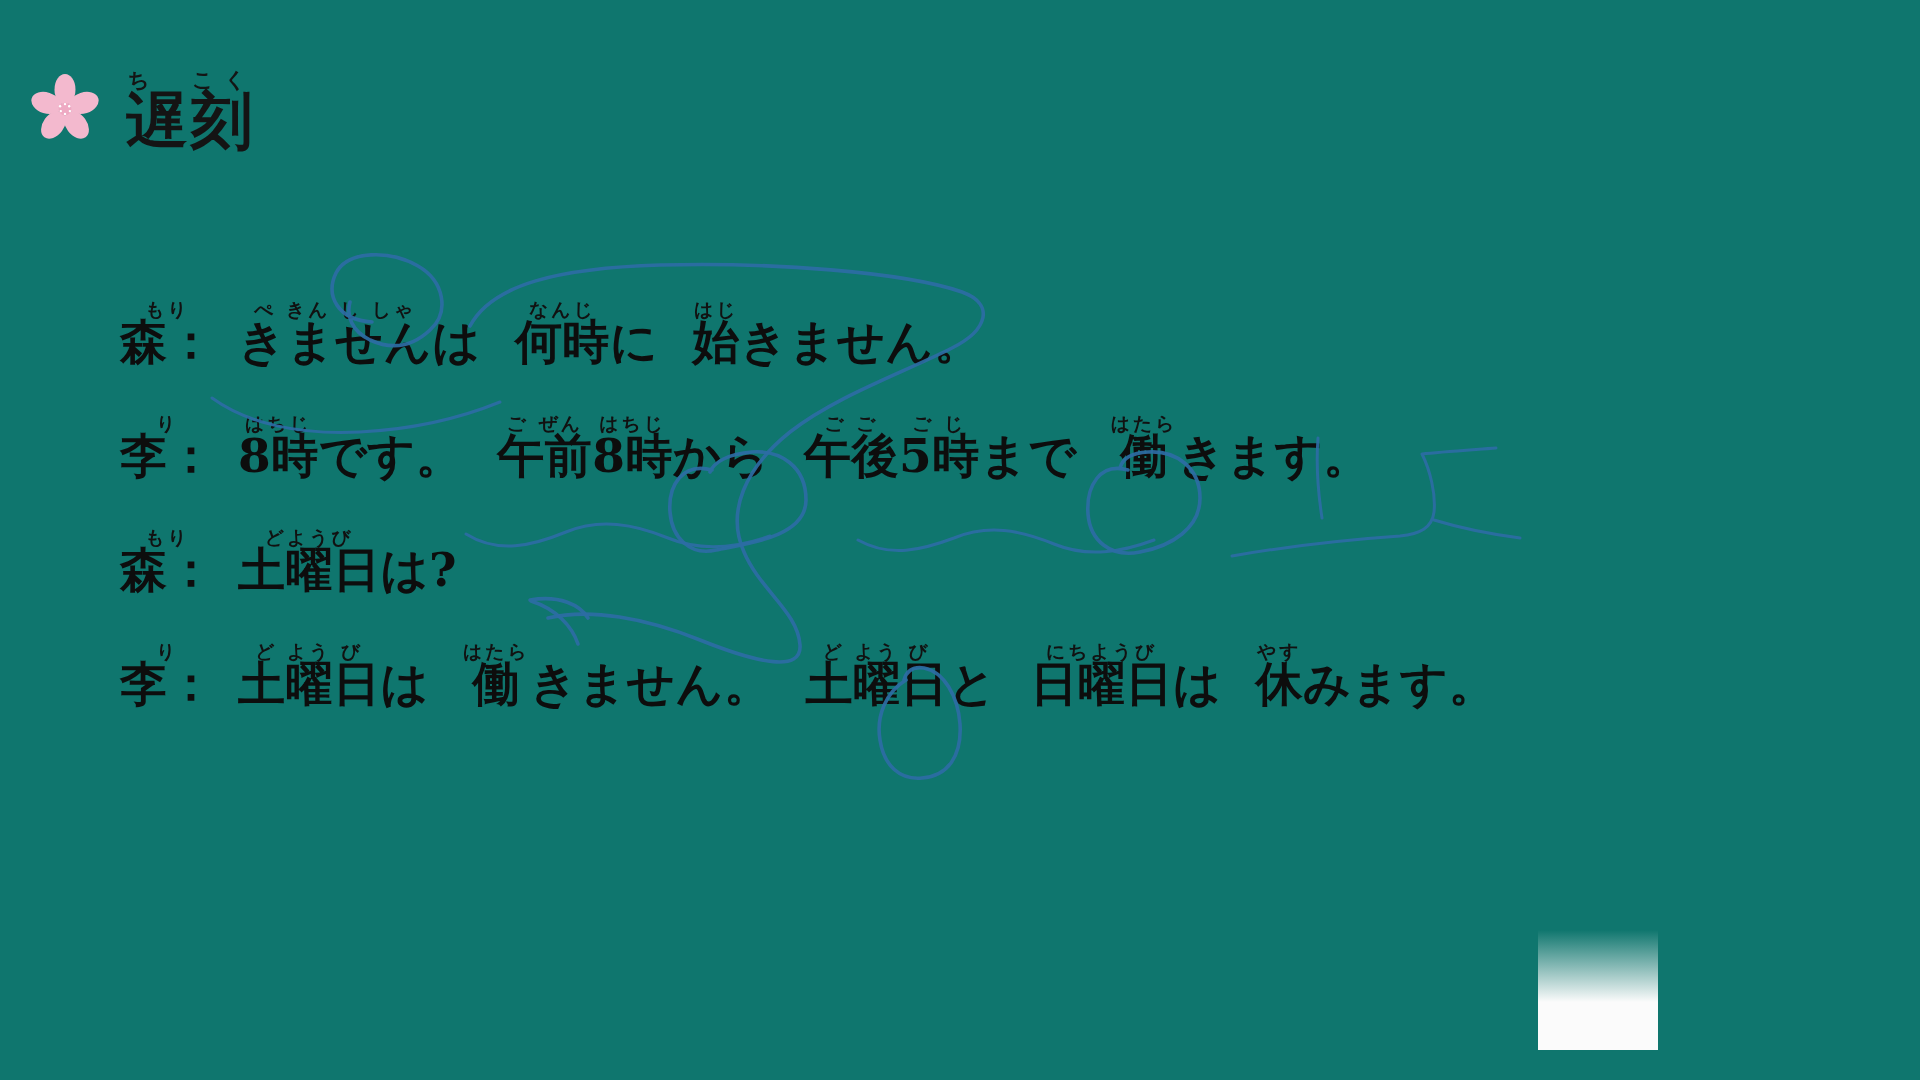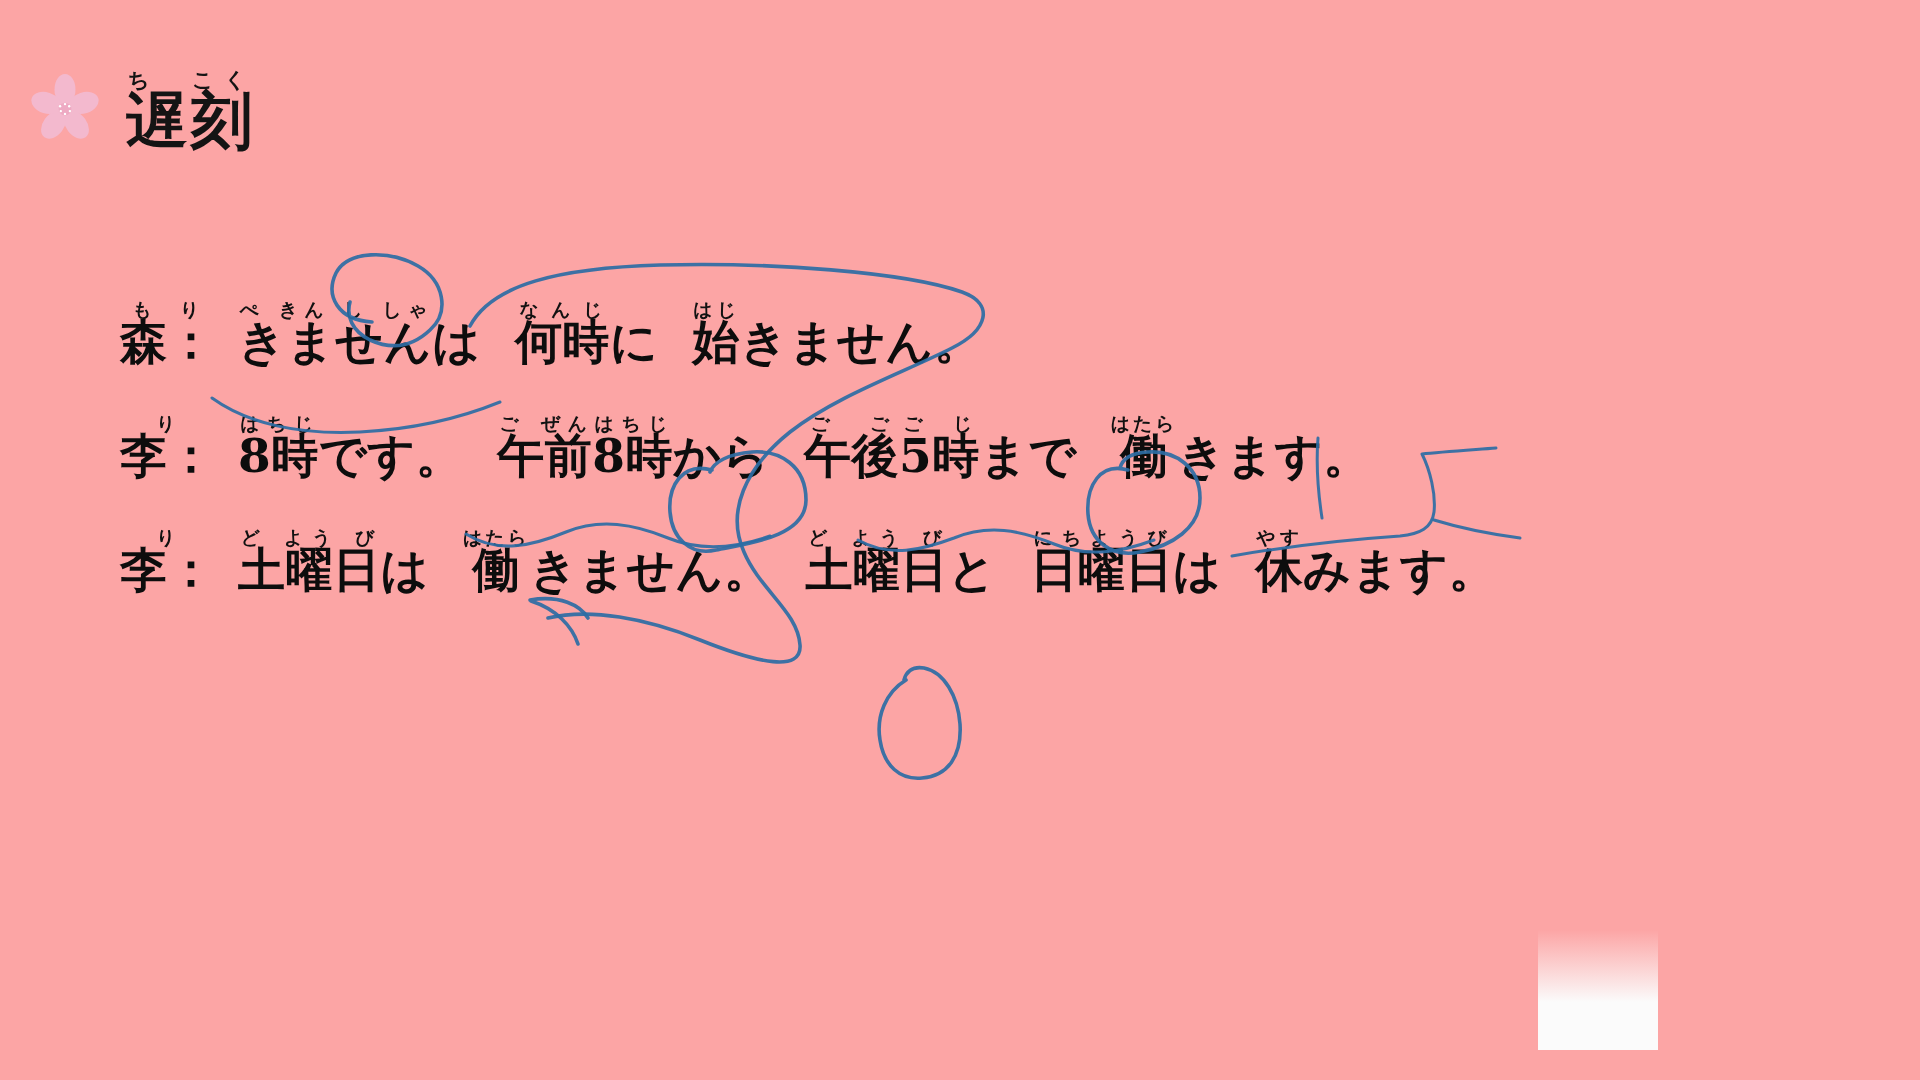--- a/index.html
+++ b/index.html
@@ -3,21 +3,21 @@
 <meta charset="utf-8">
 <style>
   html,body{margin:0;padding:0;}
   body{
     width:1920px;height:1080px;
     background:#ffffff;
     font-family:"DejaVu Serif","Liberation Serif",serif;
     overflow:hidden;
     position:relative;
   }
-  #slide{position:absolute;inset:0;background:#fca5a5;padding-left:42px;}
+  #slide{position:absolute;inset:0;background:#0f766e;padding-left:42px;}
 
   
   .title-row{
     position:absolute;left:30px;top:70px;
     display:flex;align-items:flex-end;gap:26px;
   }
   .sakura{width:70px;height:70px;position:relative;margin-bottom:8px;}
   rt{font-size:.42em;font-weight:700;letter-spacing:.12em;}
 
   .title-text{
@@ -31,20 +31,21 @@
   .line{
     font-size:47px;font-weight:700;color:#0d0d0d;
     letter-spacing:.01em;
     margin-bottom:40px;
     white-space:nowrap;
   }
   .line ruby{ruby-position:over;}
   .line rt{
     font-size:.40em;font-weight:700;color:#111;
     letter-spacing:.16em;
+    text-align:center;
   }
   .speaker{display:inline-block;min-width:118px;}
   .gap{display:inline-block;width:34px;}
 
   
   #ink{position:absolute;left:0;top:0;width:1920px;height:1080px;pointer-events:none;}
   .ink-path{fill:none;stroke:#2d6da4;stroke-width:3.6;stroke-linecap:round;stroke-linejoin:round;opacity:.92;}
   .ink-thin{stroke-width:3.0;}
 
   
@@ -83,20 +84,21 @@
       <ruby>
         <span>遅刻</span>
         <rt>ち　こく</rt>
       </ruby>
     </div>
   </div>
 
   <div id="dialogue">
       <div class="line"><span class="speaker"><ruby><span>森：</span><rt>もり</rt></ruby></span><ruby><span>きません</span><rt>ぺ きん し しゃ</rt></ruby><ruby><span>は</span><rt></rt></ruby><span class="gap"></span><ruby><span>何時</span><rt>なんじ</rt></ruby><ruby><span>に</span><rt></rt></ruby><span class="gap"></span><ruby><span>始</span><rt>はじ</rt></ruby><ruby><span>きません。</span><rt></rt></ruby></div>
       <div class="line"><span class="speaker"><ruby><span>李：</span><rt>り</rt></ruby></span><ruby><span>8時</span><rt>はちじ</rt></ruby><ruby><span>です。</span><rt></rt></ruby><span class="gap"></span><ruby><span>午前</span><rt>ご ぜん</rt></ruby><ruby><span>8時</span><rt>はちじ</rt></ruby><ruby><span>から</span><rt></rt></ruby><span class="gap"></span><ruby><span>午後</span><rt>ご ご</rt></ruby><ruby><span>5時</span><rt>ご じ</rt></ruby><ruby><span>まで</span><rt></rt></ruby><span class="gap"></span><ruby><span>働</span><rt>はたら</rt></ruby><ruby><span>きます。</span><rt></rt></ruby></div>
+      <div class="line"><span class="speaker"><ruby><span>森：</span><rt>もり</rt></ruby></span><ruby><span>土曜日</span><rt>どようび</rt></ruby><ruby><span>は?</span><rt></rt></ruby></div>
       <div class="line"><span class="speaker"><ruby><span>李：</span><rt>り</rt></ruby></span><ruby><span>土曜日</span><rt>ど よう び</rt></ruby><ruby><span>は</span><rt></rt></ruby><span class="gap"></span><ruby><span>働</span><rt>はたら</rt></ruby><ruby><span>きません。</span><rt></rt></ruby><span class="gap"></span><ruby><span>土曜日</span><rt>ど よう び</rt></ruby><ruby><span>と</span><rt></rt></ruby><span class="gap"></span><ruby><span>日曜日</span><rt>にちようび</rt></ruby><ruby><span>は</span><rt></rt></ruby><span class="gap"></span><ruby><span>休</span><rt>やす</rt></ruby><ruby><span>みます。</span><rt></rt></ruby></div>
     </div>
 
   <svg id="ink" viewBox="0 0 1920 1080">
 
     <path class="ink-path" d="M372,322 C338,320 325,296 336,273 C348,250 390,250 418,266 C444,281 450,312 430,330 C412,347 392,350 370,340 C352,331 346,316 350,302"></path>
 
     <path class="ink-path" d="M470,326 C492,284 560,268 660,265 C770,262 905,272 962,292 C995,304 988,330 952,348
          C905,372 836,396 790,432 C745,468 726,512 744,552 C760,590 798,612 800,645
          C802,672 760,664 700,640 C646,618 590,608 548,618"></path>

